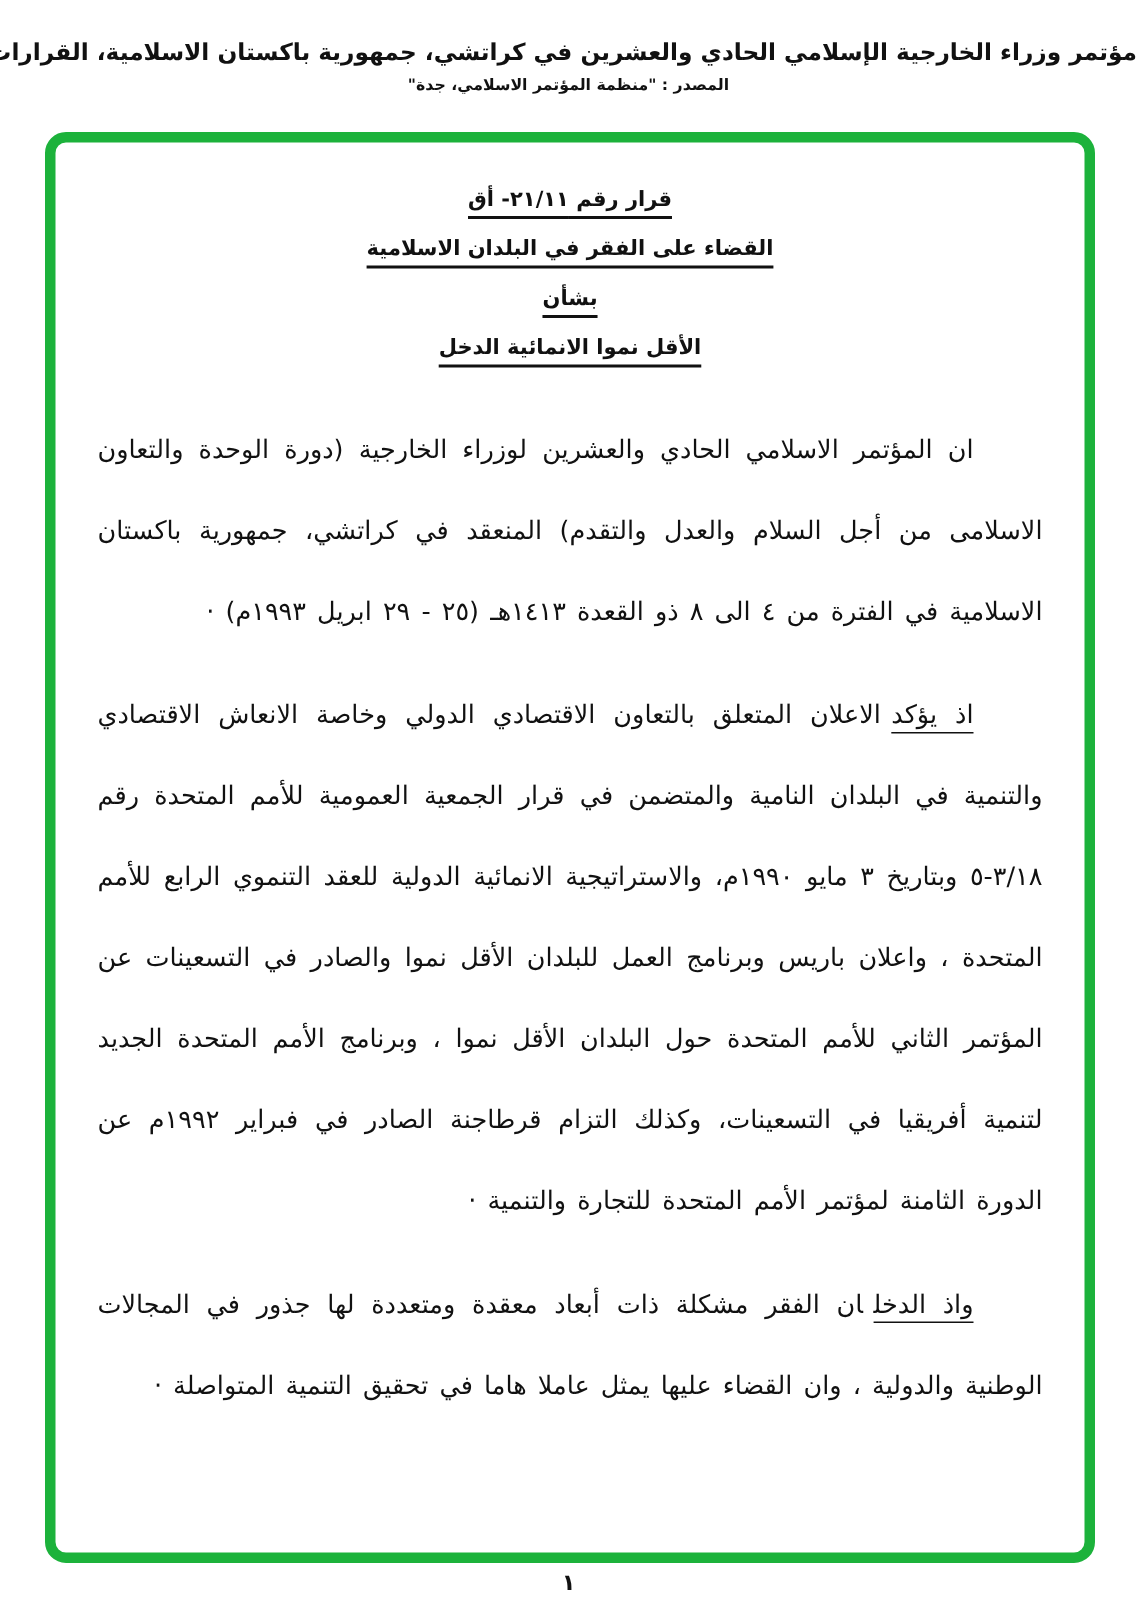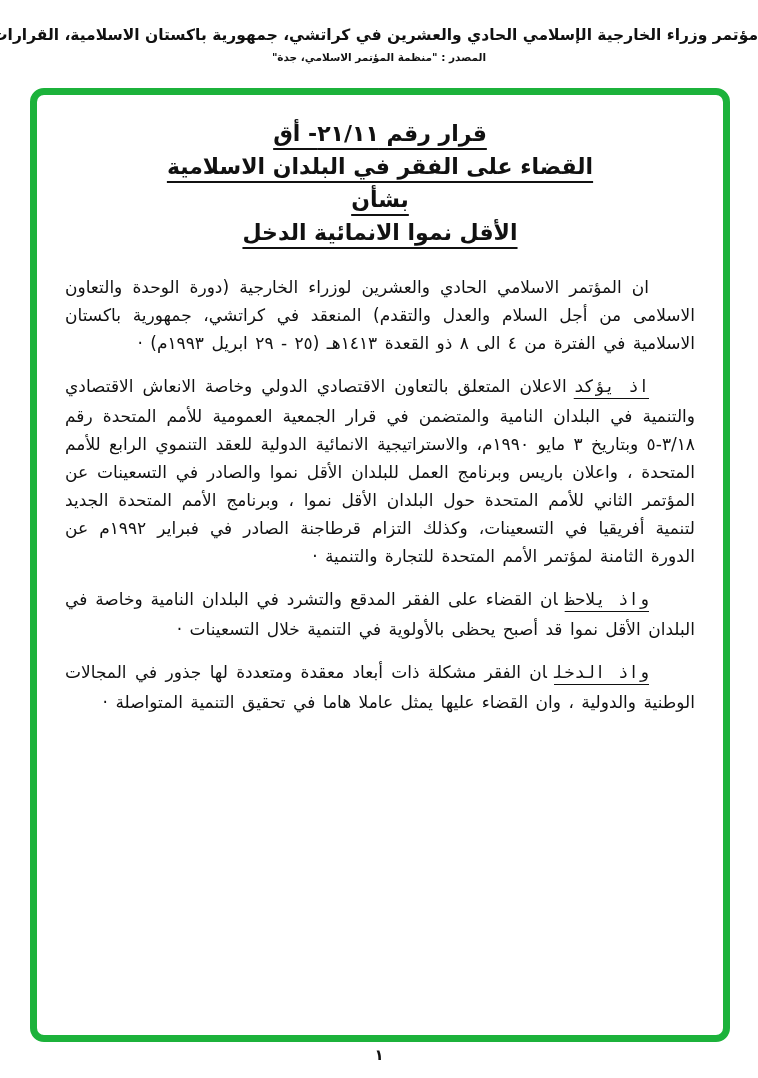--- a/index.html
+++ b/index.html
@@ -43,43 +43,42 @@
     box-sizing: border-box;
     border: 7px solid #1cb23b;
     border-radius: 14px;
     padding: 16px 28px 0 28px;
   }
   .titleblock {
     text-align: center;
     margin: 6px 0 24px 0;
   }
   .title-line {
-    font-size: 22px;
+    font-size: 14px;
     font-weight: bold;
     line-height: 33px;
     text-decoration: underline;
     text-underline-offset: 7px;
     text-decoration-thickness: 1.6px;
   }
   .para {
     font-size: 17px;
-    line-height: 28px;
+    line-height: 54px;
     text-align: justify;
     margin: 0 0 15px 0;
     text-indent: 46px;
     word-spacing: 2px;
   }
   .lead {
     text-decoration: underline;
     text-underline-offset: 6px;
     text-decoration-thickness: 1.4px;
   }
   .lead:not(:empty) {
     margin-left: 7px;
-    font-family: Liberation Mono, monospace;
   }
   .pagenum {
     position: absolute;
     top: 1046px;
     left: 0;
     right: 0;
     text-align: center;
     font-size: 15px;
     font-weight: bold;
   }
@@ -98,19 +97,18 @@
     <div class="title-line">قرار رقم ٢١/١١- أق</div>
     <div class="title-line">القضاء على الفقر في البلدان الاسلامية</div>
     <div class="title-line">بشأن</div>
     <div class="title-line">الأقل نموا الانمائية الدخل</div>
   </div>
 
   <p class="para"><span class="lead"></span><span>ان المؤتمر الاسلامي الحادي والعشرين لوزراء الخارجية (دورة الوحدة والتعاون الاسلامى من أجل السلام والعدل والتقدم) المنعقد في كراتشي، جمهورية باكستان الاسلامية في الفترة من ٤ الى ٨ ذو القعدة ١٤١٣هـ (٢٥ - ٢٩ ابريل ١٩٩٣م) ·</span></p>
 
   <p class="para"><span class="lead">اذ يؤكد</span><span>الاعلان المتعلق بالتعاون الاقتصادي الدولي وخاصة الانعاش الاقتصادي والتنمية في البلدان النامية والمتضمن في قرار الجمعية العمومية للأمم المتحدة رقم ⁦٣/١٨-٥⁩ وبتاريخ ٣ مايو ١٩٩٠م، والاستراتيجية الانمائية الدولية للعقد التنموي الرابع للأمم المتحدة ، واعلان باريس وبرنامج العمل للبلدان الأقل نموا والصادر في التسعينات عن المؤتمر الثاني للأمم المتحدة حول البلدان الأقل نموا ، وبرنامج الأمم المتحدة الجديد لتنمية أفريقيا في التسعينات، وكذلك التزام قرطاجنة الصادر في فبراير ١٩٩٢م عن الدورة الثامنة لمؤتمر الأمم المتحدة للتجارة والتنمية ·</span></p>
 
-  <p class="para"><span class="lead">واذ يلاحظ</span><span>ان القضاء على الفقر المدقع والتشرد في البلدان النامية وخاصة في البلدان الأقل نموا قد أصبح يحظى بالأولوية في التنمية خلال التسعينات ·</span></p>
 
   <p class="para"><span class="lead">واذ الدخل</span><span>ان الفقر مشكلة ذات أبعاد معقدة ومتعددة لها جذور في المجالات الوطنية والدولية ، وان القضاء عليها يمثل عاملا هاما في تحقيق التنمية المتواصلة ·</span></p>
 
 </div>
 
 <div class="pagenum">١</div>
 
 </body></html>

